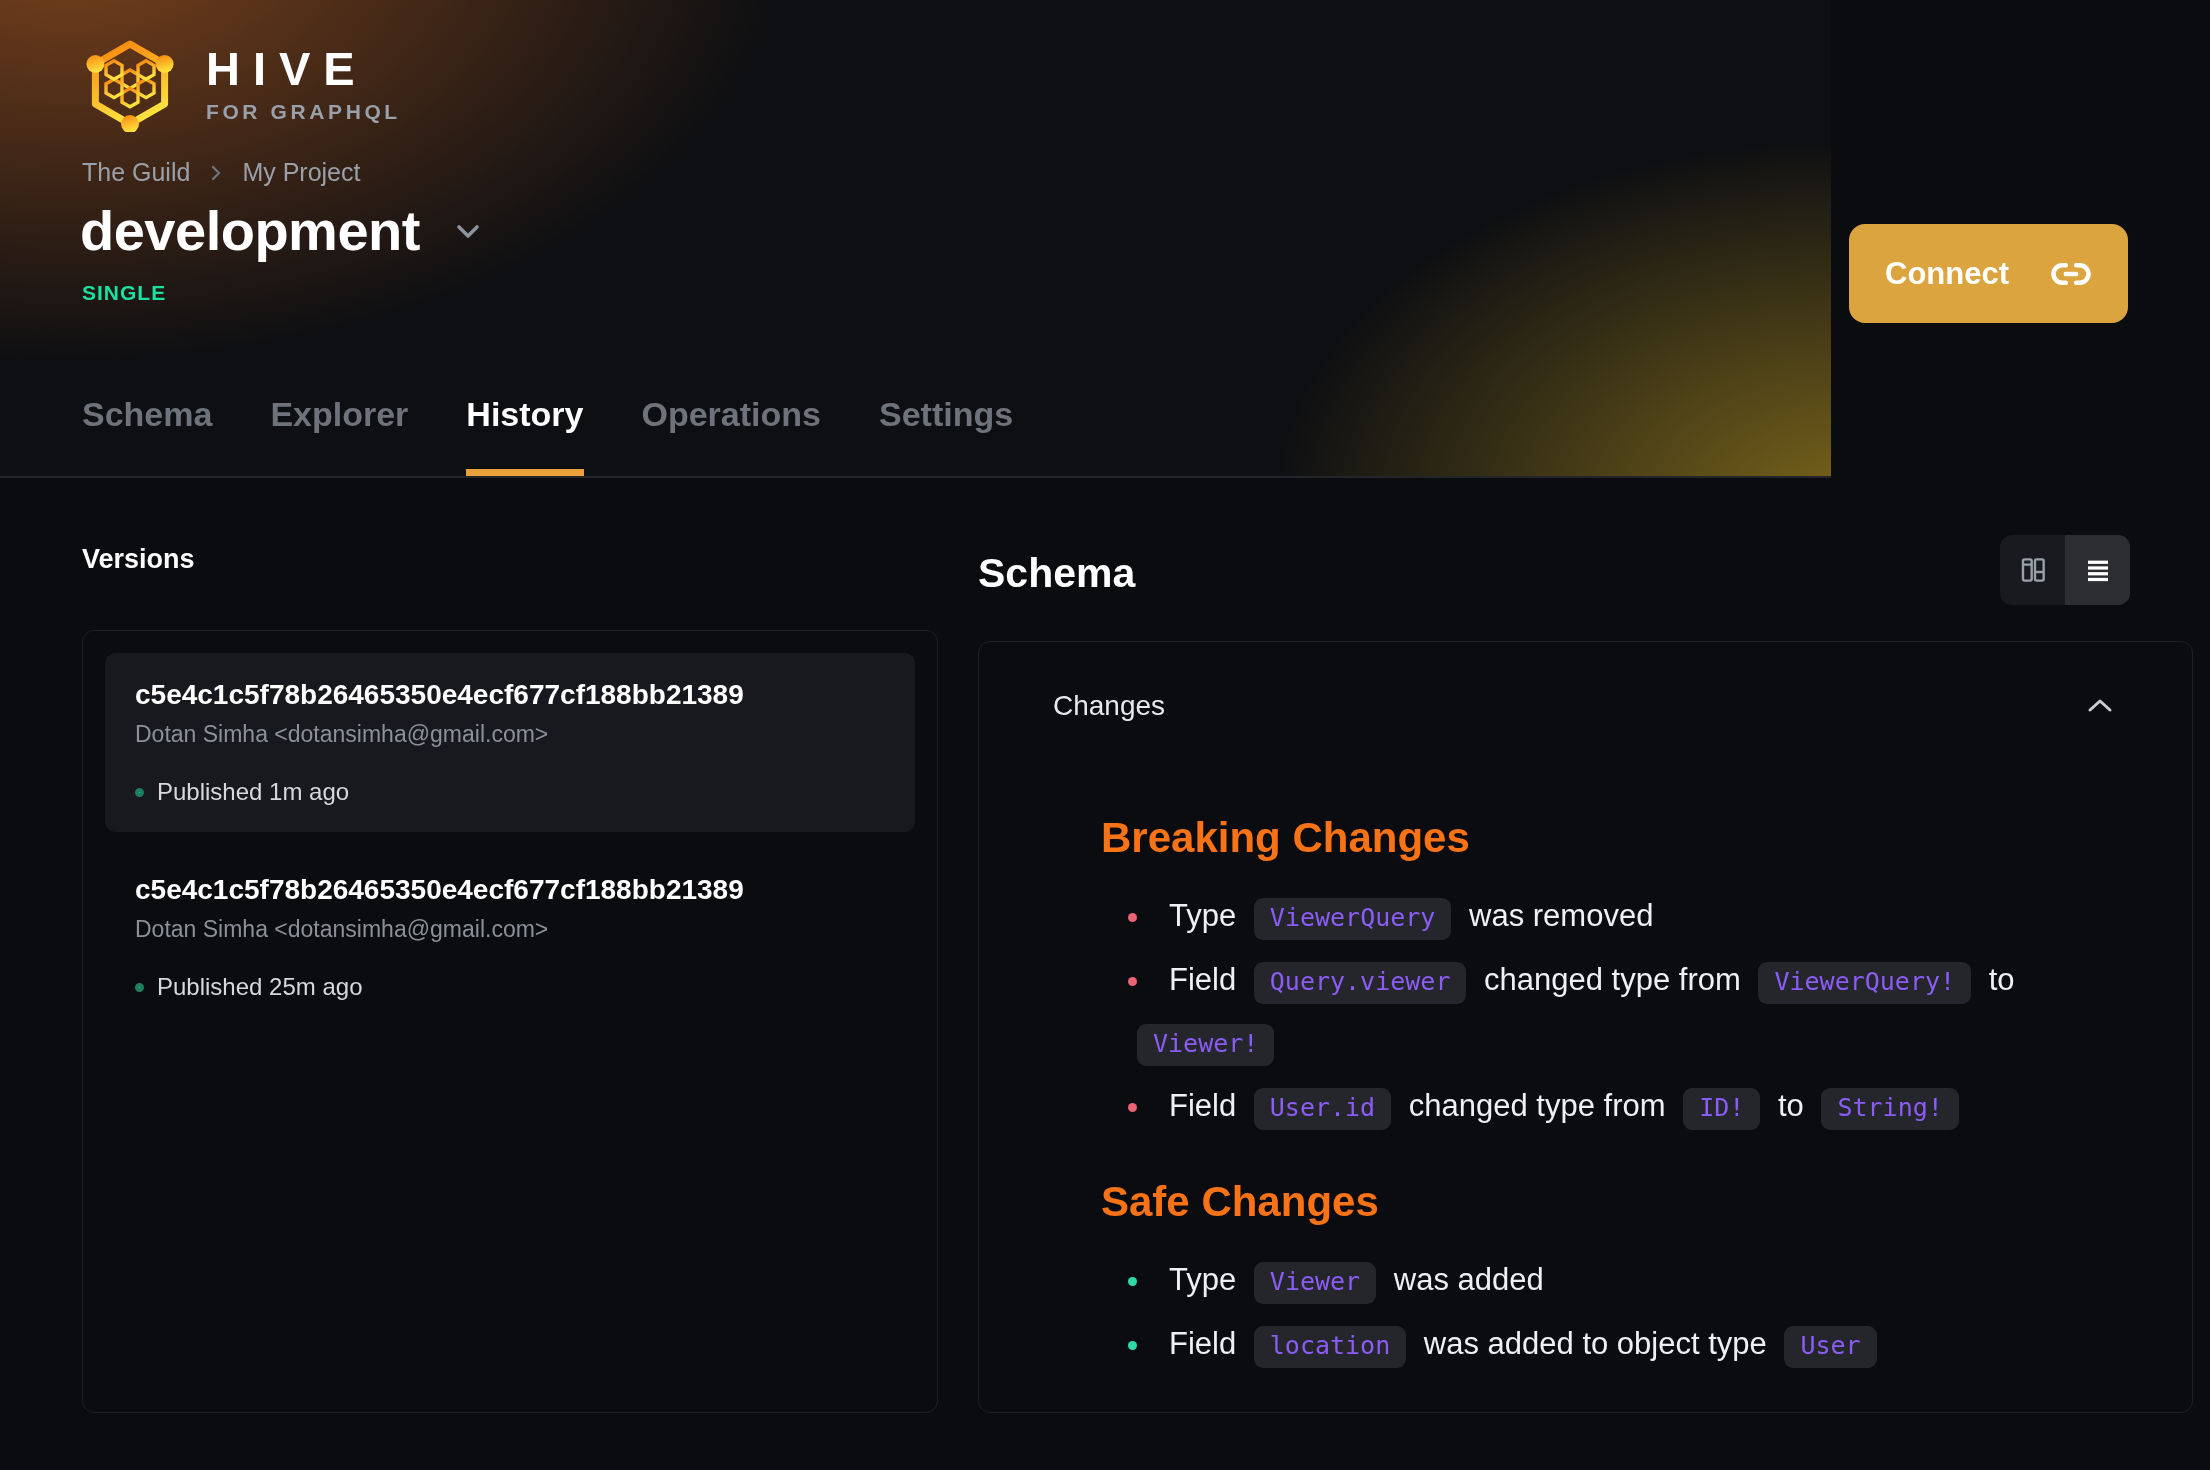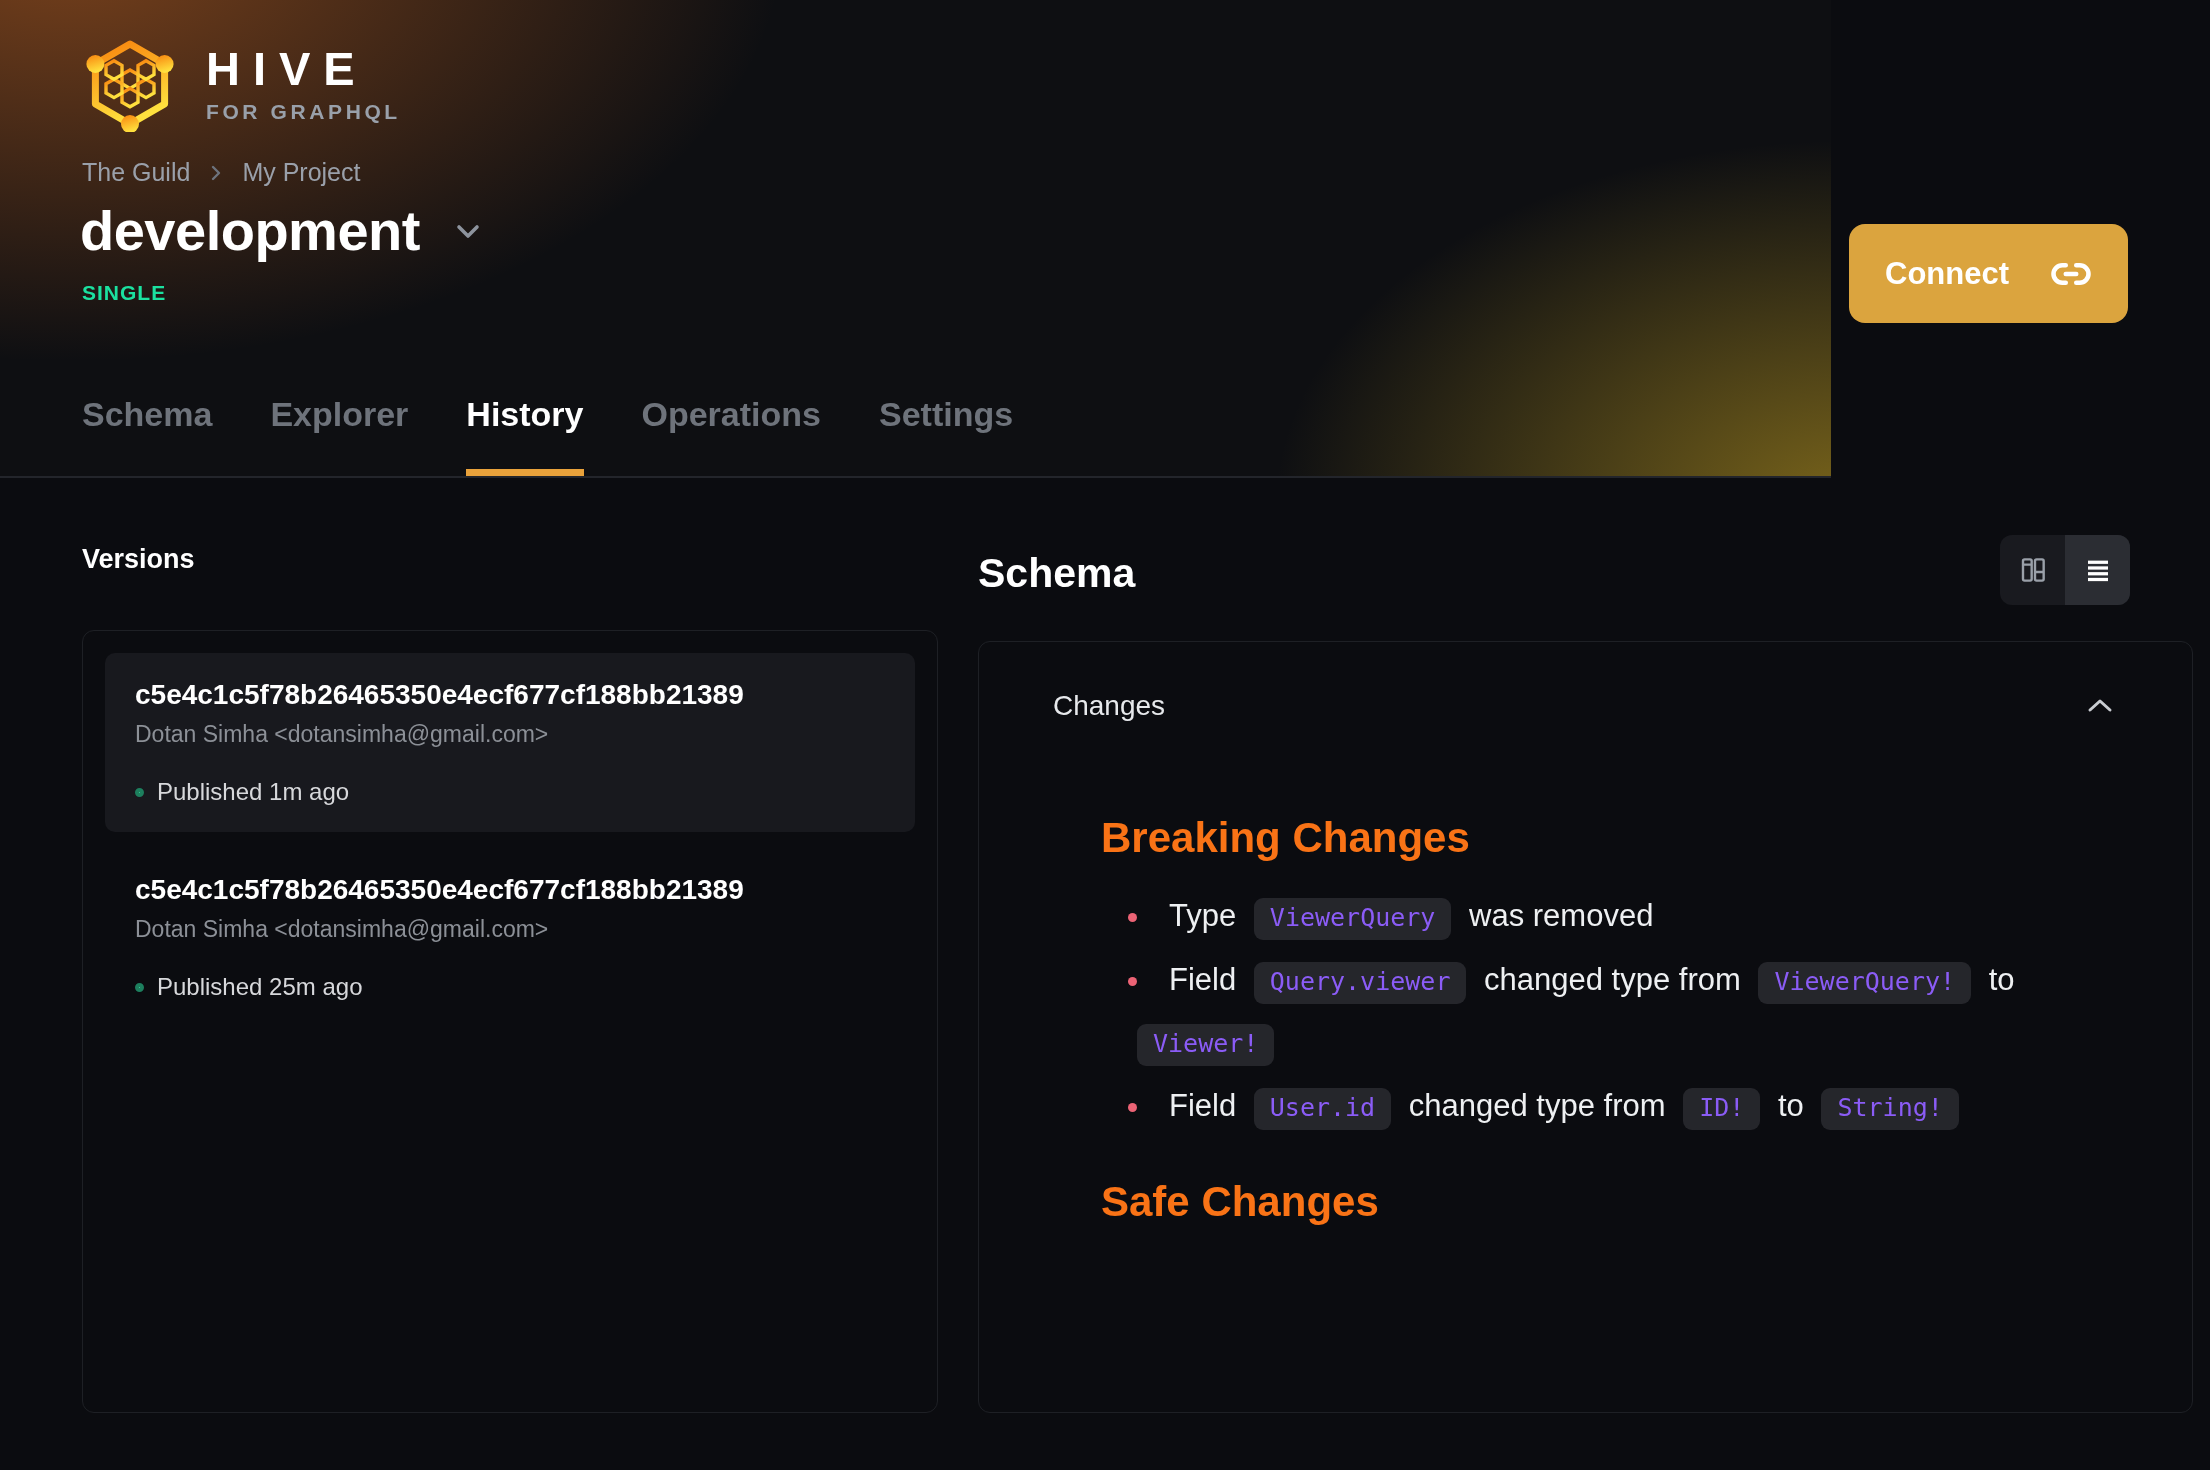--- a/index.html
+++ b/index.html
@@ -211,14 +211,18 @@
     </span>
   </div>
   <div class="changes-body">
       <div class="section-title">Breaking Changes</div>
       <ul class="changes breaking">
         <li>Type <span class="code-chip">ViewerQuery</span> was removed</li>
         <li>Field <span class="code-chip">Query.viewer</span> changed type from <span class="code-chip">ViewerQuery!</span> to <span class="code-chip">Viewer!</span></li>
         <li>Field <span class="code-chip">User.id</span> changed type from <span class="code-chip">ID!</span> to <span class="code-chip">String!</span></li>
       </ul>
       <div class="section-title">Safe Changes</div>
+      <ul class="changes safe">
+        <li>Type <span class="code-chip">Viewer</span> was added</li>
+        <li>Field <span class="code-chip">location</span> was added to object type <span class="code-chip">User</span></li>
+      </ul>
     </div>
 </div>
 
 </body></html>

